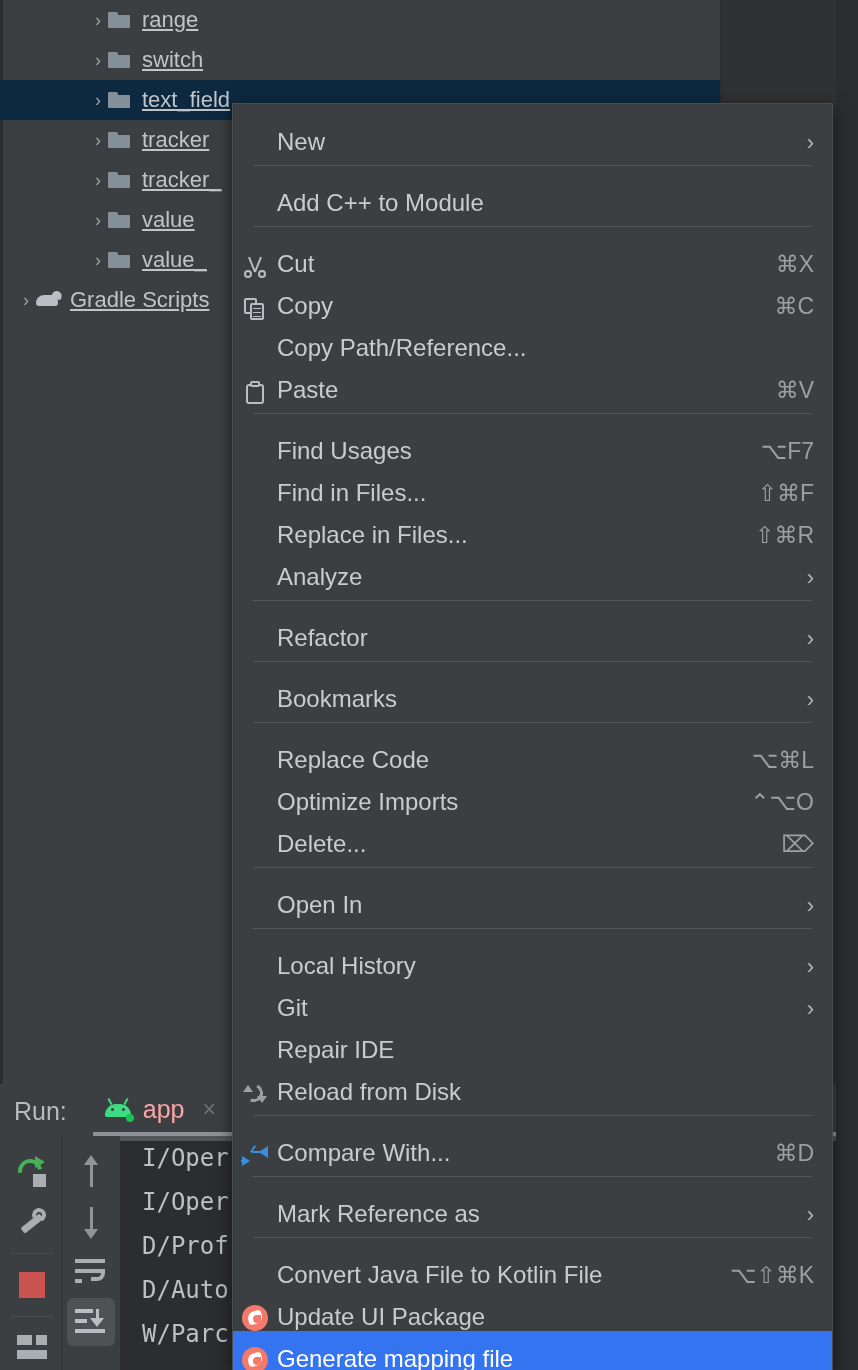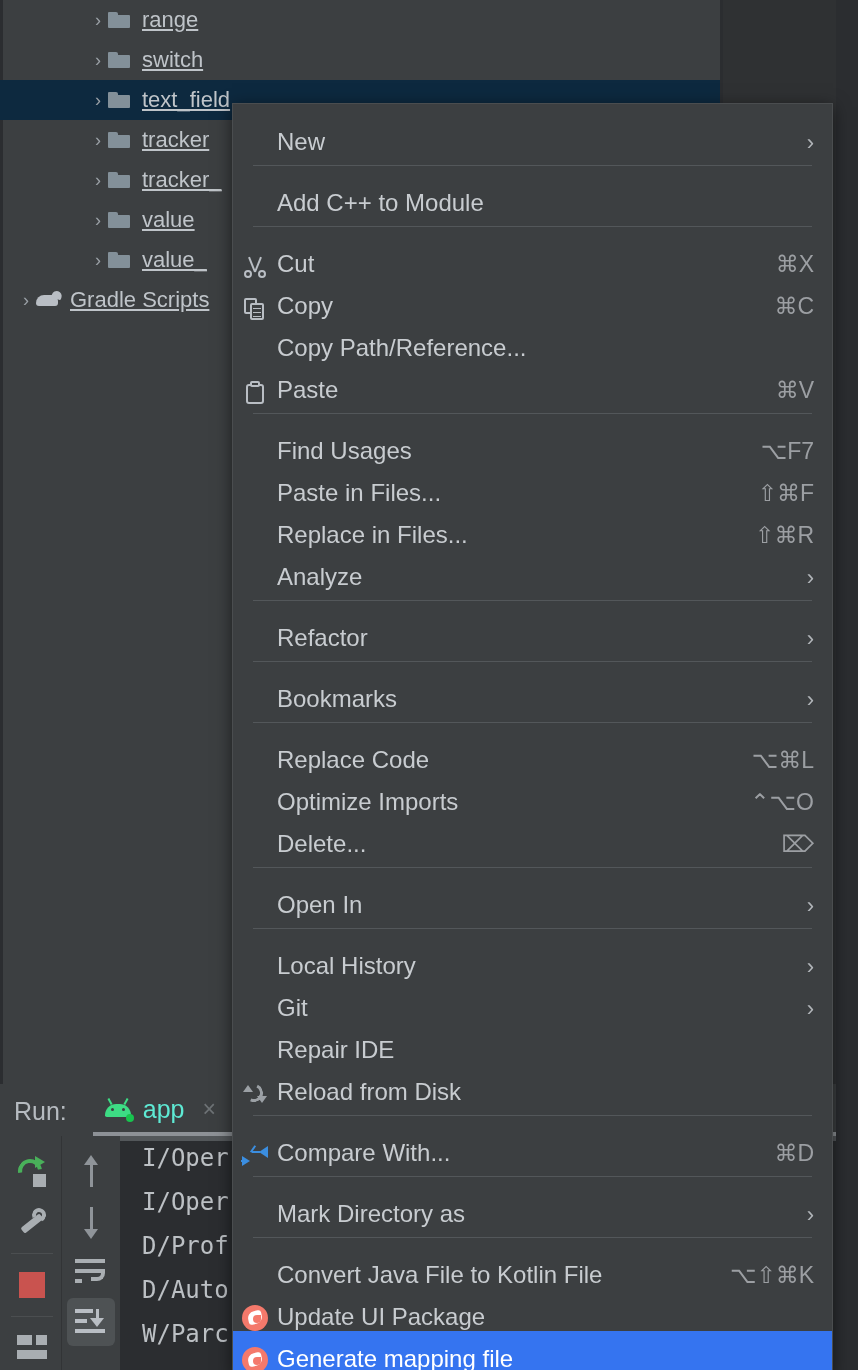--- a/index.html
+++ b/index.html
@@ -73,21 +73,21 @@
   }
   .run-header{
     position:absolute; left:3px; top:2px; width:833px; height:50px;
     display:flex; align-items:center;
   }
   .run-label{ color:#b6bbc0; font-size:25px; margin-left:11px; }
   .run-tab{
     display:flex; align-items:center; gap:10px; margin-left:36px;
     padding-bottom:4px; position:relative;
   }
-  .run-tab .tab-title{ color:#5eead4; font-size:25px; }
+  .run-tab .tab-title{ color:#fca5a5; font-size:25px; }
   .run-tab .close{ color:#6d7275; font-size:23px; margin-left:8px; }
   .tab-underline{
     position:absolute; left:93px; top:48px; width:743px; height:4px; background:#8d9196;
   }
   .android-glyph{
     width:30px; height:20px; position:relative; display:inline-block;
   }
   .android-glyph:before{
     content:""; position:absolute; left:2px; bottom:2px; width:26px; height:13px;
     background:#3ddc84; border-radius:13px 13px 2px 2px;
@@ -525,21 +525,21 @@
         <span class="mi-icon">
           <span></span>
         </span>
         <span class="mi-label">Find Usages</span>
         <span class="mi-shortcut">⌥F7</span>
       </div>
       <div class="mi">
         <span class="mi-icon">
           <span></span>
         </span>
-        <span class="mi-label">Paste in Files...</span>
+        <span class="mi-label">Find in Files...</span>
         <span class="mi-shortcut">⇧⌘F</span>
       </div>
       <div class="mi">
         <span class="mi-icon">
           <span></span>
         </span>
         <span class="mi-label">Replace in Files...</span>
         <span class="mi-shortcut">⇧⌘R</span>
       </div>
       <div class="mi">
@@ -638,21 +638,21 @@
           </span>
         </span>
         <span class="mi-label">Compare With...</span>
         <span class="mi-shortcut">⌘D</span>
       </div>
       <div class="sep"></div>
       <div class="mi">
         <span class="mi-icon">
           <span></span>
         </span>
-        <span class="mi-label">Mark Directory as</span>
+        <span class="mi-label">Mark Reference as</span>
         <span class="mi-arrow">›</span>
       </div>
       <div class="sep"></div>
       <div class="mi">
         <span class="mi-icon">
           <span></span>
         </span>
         <span class="mi-label">Convert Java File to Kotlin File</span>
         <span class="mi-shortcut">⌥⇧⌘K</span>
       </div>

